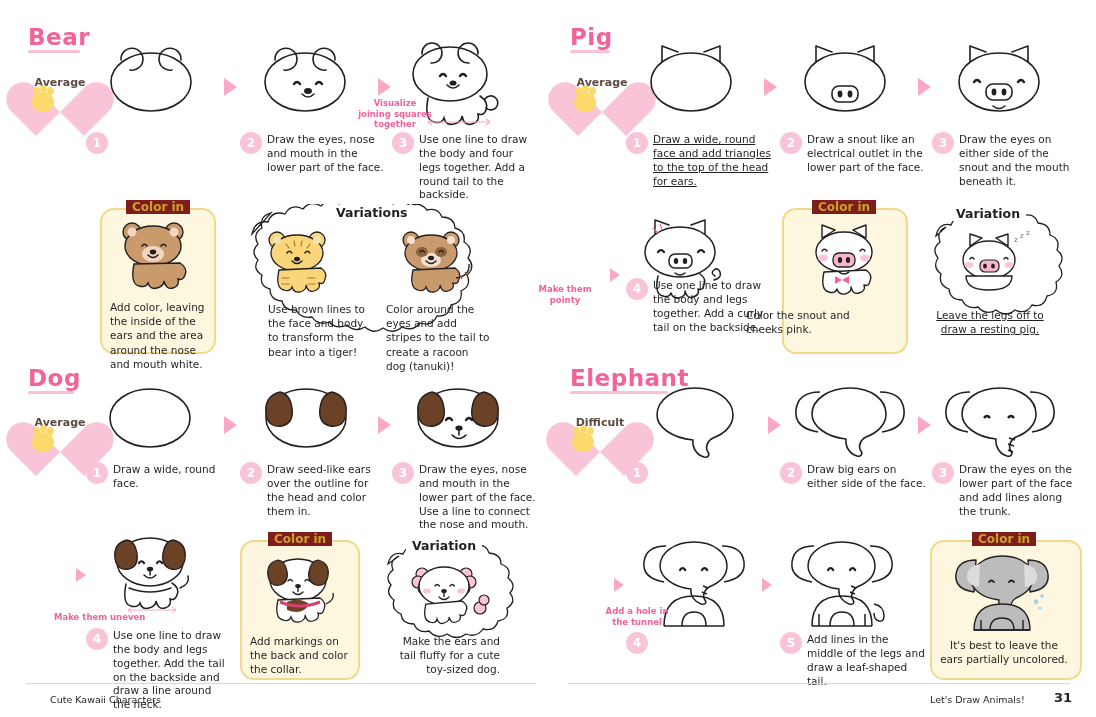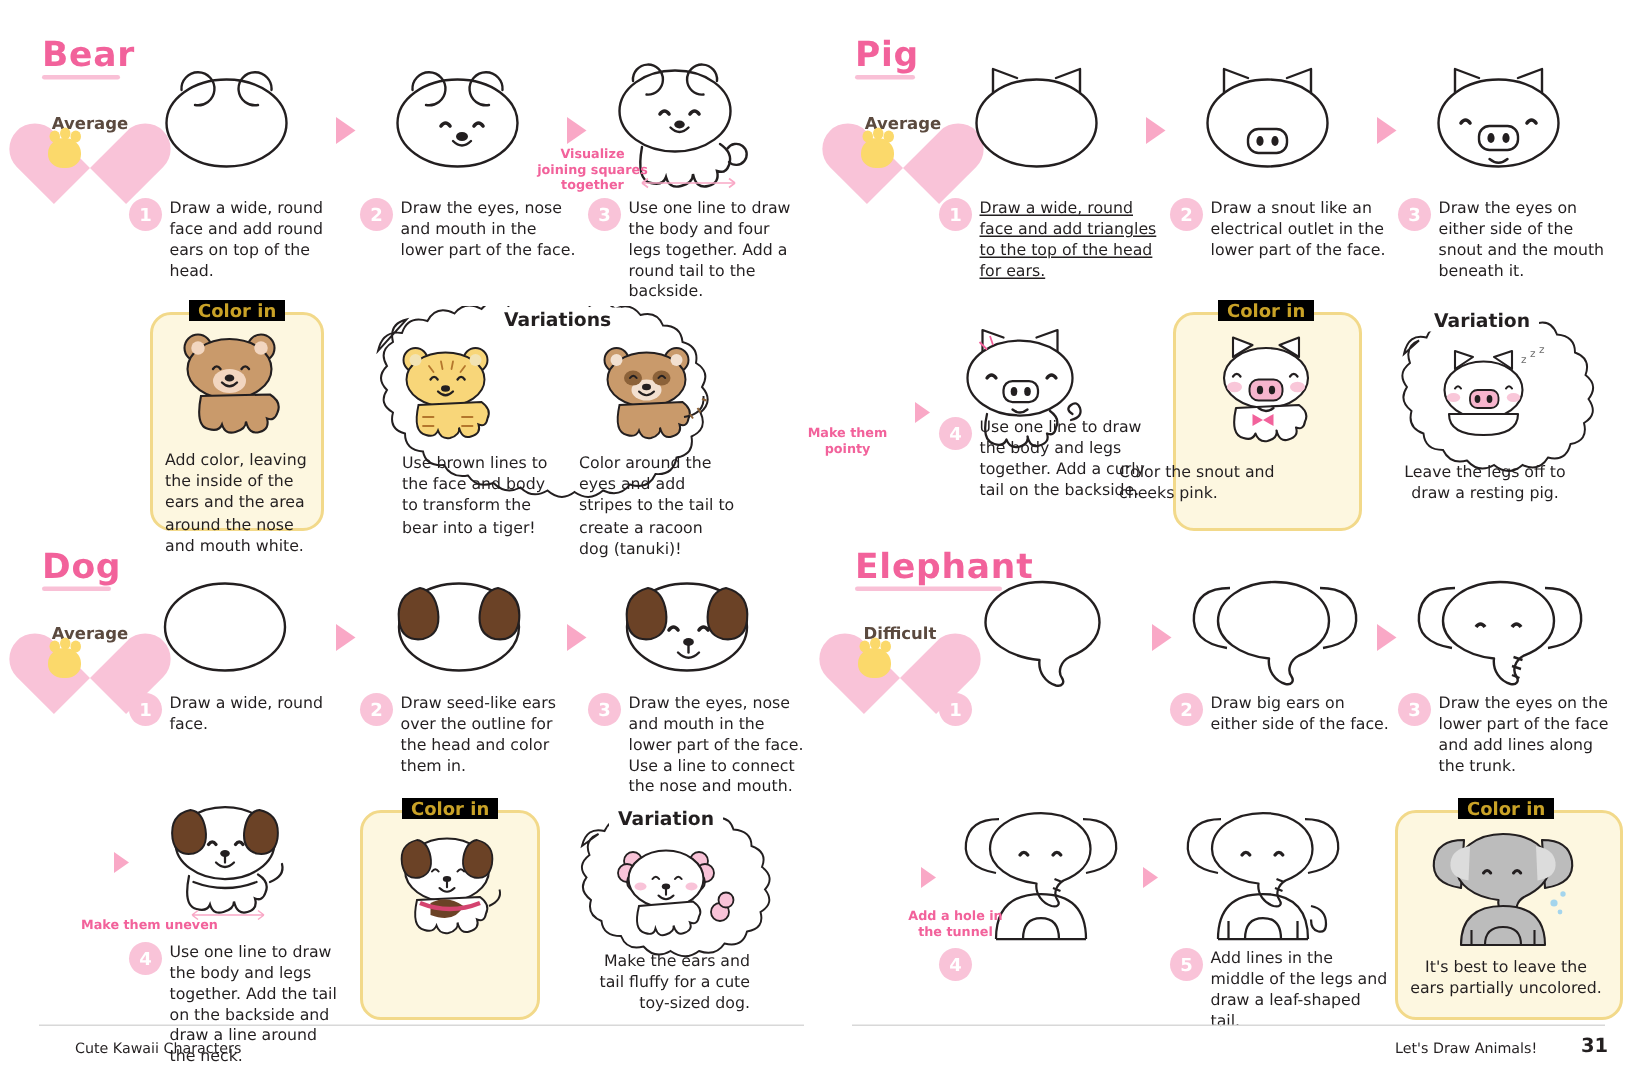--- a/index.html
+++ b/index.html
@@ -75,21 +75,21 @@
     border-top:7px solid transparent;border-bottom:7px solid transparent;
     border-left:10px solid #f9a8c6;}
 
   
   .colorin-box{
     position:absolute;border:2px solid #f2d98a;border-radius:14px;
     background:#fdf7e0;
   }
   .colorin-label{
     position:absolute;font-size:12px;font-weight:bold;color:#c9a227;
-    background:#000000;padding:0 6px;
+    background:#7f1d1d;padding:0 6px;
   }
   .boxtext{position:absolute;font-size:10.5px;line-height:1.35;color:#231f20;}
 
   .cloud-box{position:absolute;}
   .cloud-label{
     position:absolute;font-size:12.5px;font-weight:bold;color:#231f20;
     background:#ffffff;padding:0 6px;font-family:"DejaVu Sans", sans-serif;
   }
 
   .note{
@@ -164,21 +164,20 @@
       <ellipse cx="55" cy="53" rx="3.5" ry="2.6" fill="#231f20"></ellipse>
       <g stroke="#f9a8c6" stroke-width="1.1" fill="none">
         <path d="M30 92 h62"></path>
         <path d="M30 92 l4 -3 M30 92 l4 3 M92 92 l-4 -3 M92 92 l-4 3"></path>
       </g>
     </svg>
   </div>
   <div class="note" style="left:356px;top:98px;width:78px;text-align:center;color:#f2629b;">Visualize joining squares together</div>
 
   <div class="stepnum" style="left:86px;top:132px;">1</div>
-  <div class="steptext" style="left:113px;top:133px;width:118px;">Draw a wide, round face and add round ears on top of the head.</div>
   <div class="stepnum" style="left:240px;top:132px;">2</div>
   <div class="steptext" style="left:267px;top:133px;width:118px;">Draw the eyes, nose and mouth in the lower part of the face.</div>
   <div class="stepnum" style="left:392px;top:132px;">3</div>
   <div class="steptext" style="left:419px;top:133px;width:118px;">Use one line to draw the body and four legs together. Add a round tail to the backside.</div>
 
   <div class="colorin-box" style="left:100px;top:208px;width:112px;height:142px;"></div>
   <div class="colorin-label" style="left:126px;top:200px;">Color in</div>
   <div class="fig" style="left:114px;top:216px;">
     <svg width="88" height="80" viewBox="0 0 88 80">
       <g fill="#c99a6b" stroke="#231f20" stroke-width="1.4">
@@ -410,21 +409,21 @@
       </g>
       <ellipse cx="39" cy="34" rx="1.9" ry="2.6" fill="#231f20"></ellipse>
       <ellipse cx="47" cy="34" rx="1.9" ry="2.6" fill="#231f20"></ellipse>
       <g fill="#6f6f6f" font-family="DejaVu Sans" font-size="7">
         <text x="68" y="10">z</text>
           <text x="74" y="6">z</text>
           <text x="80" y="3">z</text>
       </g>
     </svg>
   </div>
-  <div class="boxtext" style="left:934px;top:308px;width:112px;text-align:center;">Leave the legs off to draw a resting pig.</div>
+  <div class="boxtext" style="left:934px;top:308px;width:112px;text-align:center;text-decoration:underline;">Leave the legs off to draw a resting pig.</div>
 
   <div class="sec-title" style="left:28px;top:365px;">Dog</div>
   <div class="sec-underline" style="left:28px;top:391px;width:46px;"></div>
 
   <div class="heart-badge" style="left:26px;top:398px;">
     <div class="heart"></div>
     <div class="hlabel">Average</div>
     <div class="paw">
         <i></i>
         <i></i>
@@ -508,20 +507,21 @@
       <g fill="none" stroke="#231f20" stroke-width="1.4" stroke-linecap="round">
         <path d="M32 29 q2.2 -3 4.4 0"></path>
           <path d="M49 29 q2.2 -3 4.4 0"></path>
         <path d="M42 36 v3.5"></path>
           <path d="M37 40 q5 5 10 0"></path>
       </g>
       <ellipse cx="42" cy="34" rx="2.8" ry="2" fill="#231f20"></ellipse>
       <path d="M70 52 q9 -4 7 -11" fill="none" stroke="#231f20" stroke-width="1.3"></path>
     </svg>
   </div>
+  <div class="boxtext" style="left:250px;top:634px;width:100px;">Add markings on the back and color the collar.</div>
 
   <div class="cloud-box" style="left:370px;top:534px;width:158px;height:140px;">
     <svg width="158" height="140" viewBox="0 0 158 140">
       <path d="M18 30 q3 -13 15 -10 q5 -11 17 -6 q7 -10 18 -4 q9 -8 19 -1 q10 -6 18 3 q11 -3 14 7 q12 1 12 11 q11 4 7 14 q9 7 2 15 q7 9 -3 15 q3 11 -9 13 q-3 11 -15 8 q-6 9 -17 5 q-9 7 -19 0 q-10 6 -18 -3 q-11 3 -15 -7 q-12 0 -13 -10 q-10 -4 -7 -14 q-9 -7 -3 -15 q-7 -8 2 -15 q-4 -10 6 -14 z" fill="#ffffff" stroke="#231f20" stroke-width="1.3"></path>
     </svg>
   </div>
   <div class="cloud-label" style="left:406px;top:538px;">Variation</div>
   <div class="fig" style="left:396px;top:556px;">
     <svg width="100" height="76" viewBox="0 0 100 76">
       <g fill="#f9c3d8" stroke="#231f20" stroke-width="1.2">

